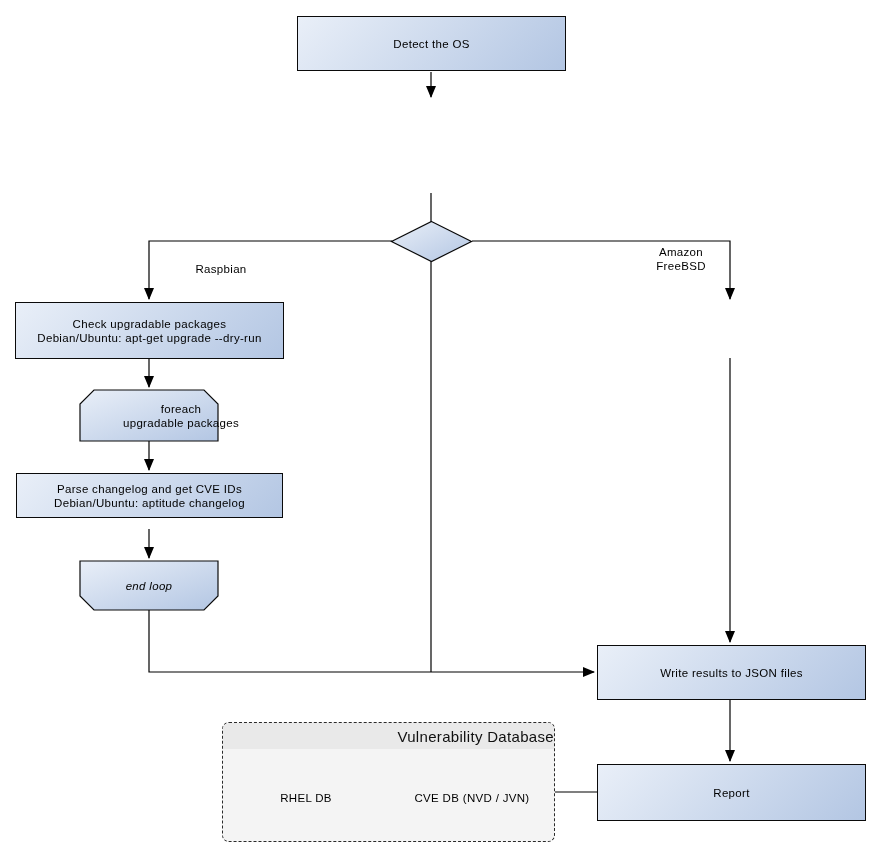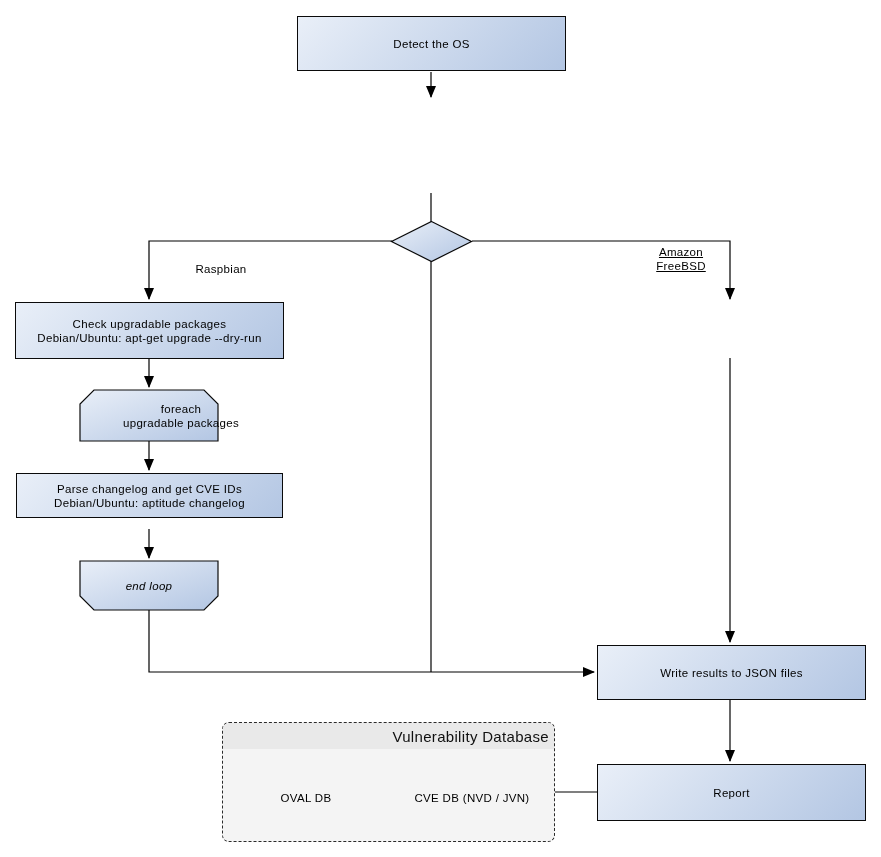--- a/index.html
+++ b/index.html
@@ -26,21 +26,21 @@
   }
   svg.layer{position:absolute;left:0;top:0;}
   .db-panel{
     position:absolute;left:222px;top:722px;width:333px;height:120px;
     box-sizing:border-box;border:1.4px dashed #2a2a2a;border-radius:7px;
     background:var(--panel-bg);
   }
   .db-title-band{
     height:26px;border-radius:6px 6px 0 0;background:var(--panel-band);
     display:flex;align-items:center;justify-content:flex-end;
-    font-size:15px;padding-right:5px;color:#101010;
+    font-size:15px;color:#101010;
   }
 </style>
 </head>
 <body>
 
 <div class="canvas">
 
   <svg class="layer" width="881" height="857" viewBox="0 0 881 857">
     <defs>
       <marker id="arr" markerUnits="userSpaceOnUse" markerWidth="13" markerHeight="10" refX="11" refY="5" orient="auto">
@@ -108,23 +108,23 @@
 
   <div class="node" style="left:597px;top:645px;width:269px;height:55px;">Write results to JSON files</div>
 
   <div class="node" style="left:597px;top:764px;width:269px;height:57px;">Report</div>
 
   <div class="shape-label" style="left:80px;top:390px;width:138px;height:51px;padding-left:32px;">foreach
 upgradable  packages</div>
 
   <div class="shape-label" style="left:80px;top:561px;width:138px;height:49px;font-style:italic;">end loop</div>
 
-  <div class="shape-label" style="left:237px;top:782px;width:138px;height:32px;">OVAL DB</div>
+  <div class="shape-label" style="left:237px;top:782px;width:138px;height:32px;">RHEL DB</div>
 
   <div class="shape-label" style="left:403px;top:782px;width:138px;height:32px;">CVE DB (NVD / JVN)</div>
 
   <div class="edge-label" style="left:171px;top:262px;width:100px;">Raspbian</div>
 
 
-  <div class="edge-label" style="left:631px;top:245px;width:100px;text-decoration:underline;">Amazon
+  <div class="edge-label" style="left:631px;top:245px;width:100px;">Amazon
 FreeBSD</div>
 
 </div>
 
 </body></html>

